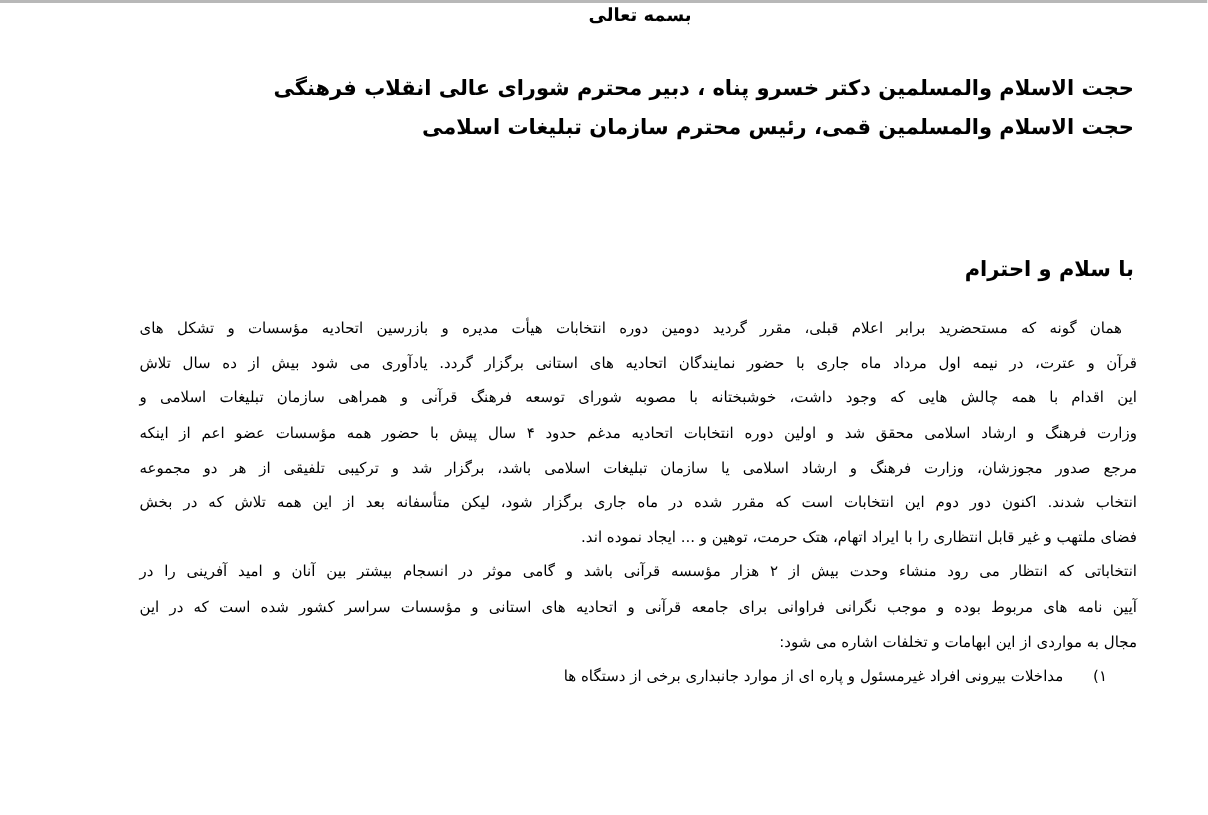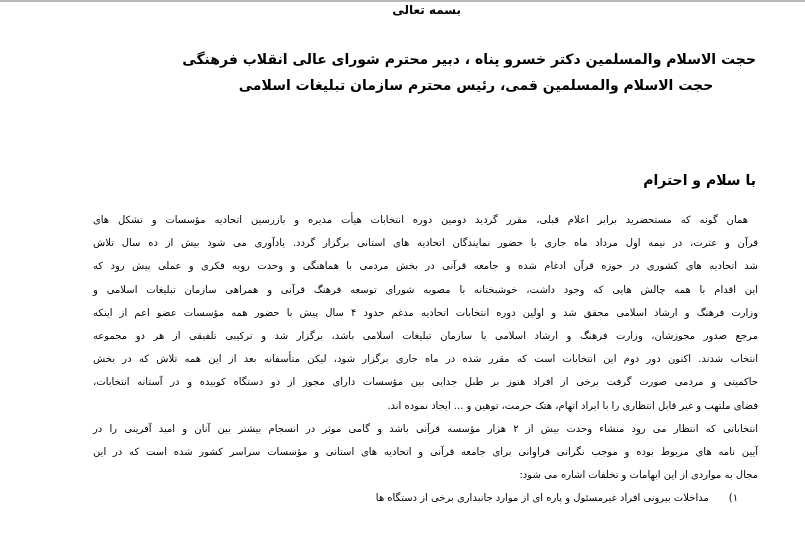--- a/index.html
+++ b/index.html
@@ -41,21 +41,20 @@
       top: 46px;
       right: 80px;
       width: 560px;
       font-size: 14px;
       font-weight: bold;
       line-height: 26px;
     }
     .addressee-line {
       white-space: nowrap;
       display: block;
-      text-align: center;
     }
     .greeting {
       position: absolute;
       top: 160px;
       right: 80px;
       font-size: 14px;
       font-weight: bold;
       white-space: nowrap;
       margin-top: 12px;
     }
@@ -103,26 +102,24 @@
     <span class="addressee-line">حجت الاسلام والمسلمین دکتر خسرو پناه ، دبیر محترم شورای عالی انقلاب فرهنگی</span>
     <span class="addressee-line">حجت الاسلام والمسلمین قمی، رئیس محترم سازمان تبلیغات اسلامی</span>
   </div>
 
   <div class="greeting">با سلام و احترام</div>
 
   <div class="body-text">
     <div>
       <span class="body-line indent">همان گونه که مستحضرید برابر اعلام قبلی، مقرر گردید دومین دوره انتخابات هیأت مدیره و بازرسین اتحادیه مؤسسات و تشکل های</span>
       <span class="body-line">قرآن و عترت، در نیمه اول مرداد ماه جاری با حضور نمایندگان اتحادیه های استانی برگزار گردد. یادآوری می شود بیش از ده سال تلاش</span>
-      <span class="body-line">شد اتحادیه های کشوری در حوزه قرآن ادغام شده و جامعه قرآنی در بخش مردمی با هماهنگی و وحدت رویه فکری و عملی پیش رود که</span>
       <span class="body-line">این اقدام با همه چالش هایی که وجود داشت، خوشبختانه با مصوبه شورای توسعه فرهنگ قرآنی و همراهی سازمان تبلیغات اسلامی و</span>
       <span class="body-line">وزارت فرهنگ و ارشاد اسلامی محقق شد و اولین دوره انتخابات اتحادیه مدغم حدود ۴ سال پیش با حضور همه مؤسسات عضو اعم از اینکه</span>
       <span class="body-line">مرجع صدور مجوزشان، وزارت فرهنگ و ارشاد اسلامی یا سازمان تبلیغات اسلامی باشد، برگزار شد و ترکیبی تلفیقی از هر دو مجموعه</span>
       <span class="body-line">انتخاب شدند. اکنون دور دوم این انتخابات است که مقرر شده در ماه جاری برگزار شود، لیکن متأسفانه بعد از این همه تلاش که در بخش</span>
-      <span class="body-line">حاکمیتی و مردمی صورت گرفت برخی از افراد هنوز بر طبل جدایی بین مؤسسات دارای مجوز از دو دستگاه کوبیده و در آستانه انتخابات،</span>
       <span class="body-line last">فضای ملتهب و غیر قابل انتظاری را با ایراد اتهام، هتک حرمت، توهین و ... ایجاد نموده اند.</span>
     </div>
     <div>
       <span class="body-line">انتخاباتی که انتظار می رود منشاء وحدت بیش از ۲ هزار مؤسسه قرآنی باشد و گامی موثر در انسجام بیشتر بین آنان و امید آفرینی را در</span>
       <span class="body-line">آیین نامه های مربوط بوده و موجب نگرانی فراوانی برای جامعه قرآنی و اتحادیه های استانی و مؤسسات سراسر کشور شده است که در این</span>
       <span class="body-line last">مجال به مواردی از این ابهامات و تخلفات اشاره می شود:</span>
     </div>
     <div>
       <span class="list-item">
         <span class="list-num">۱)</span>

